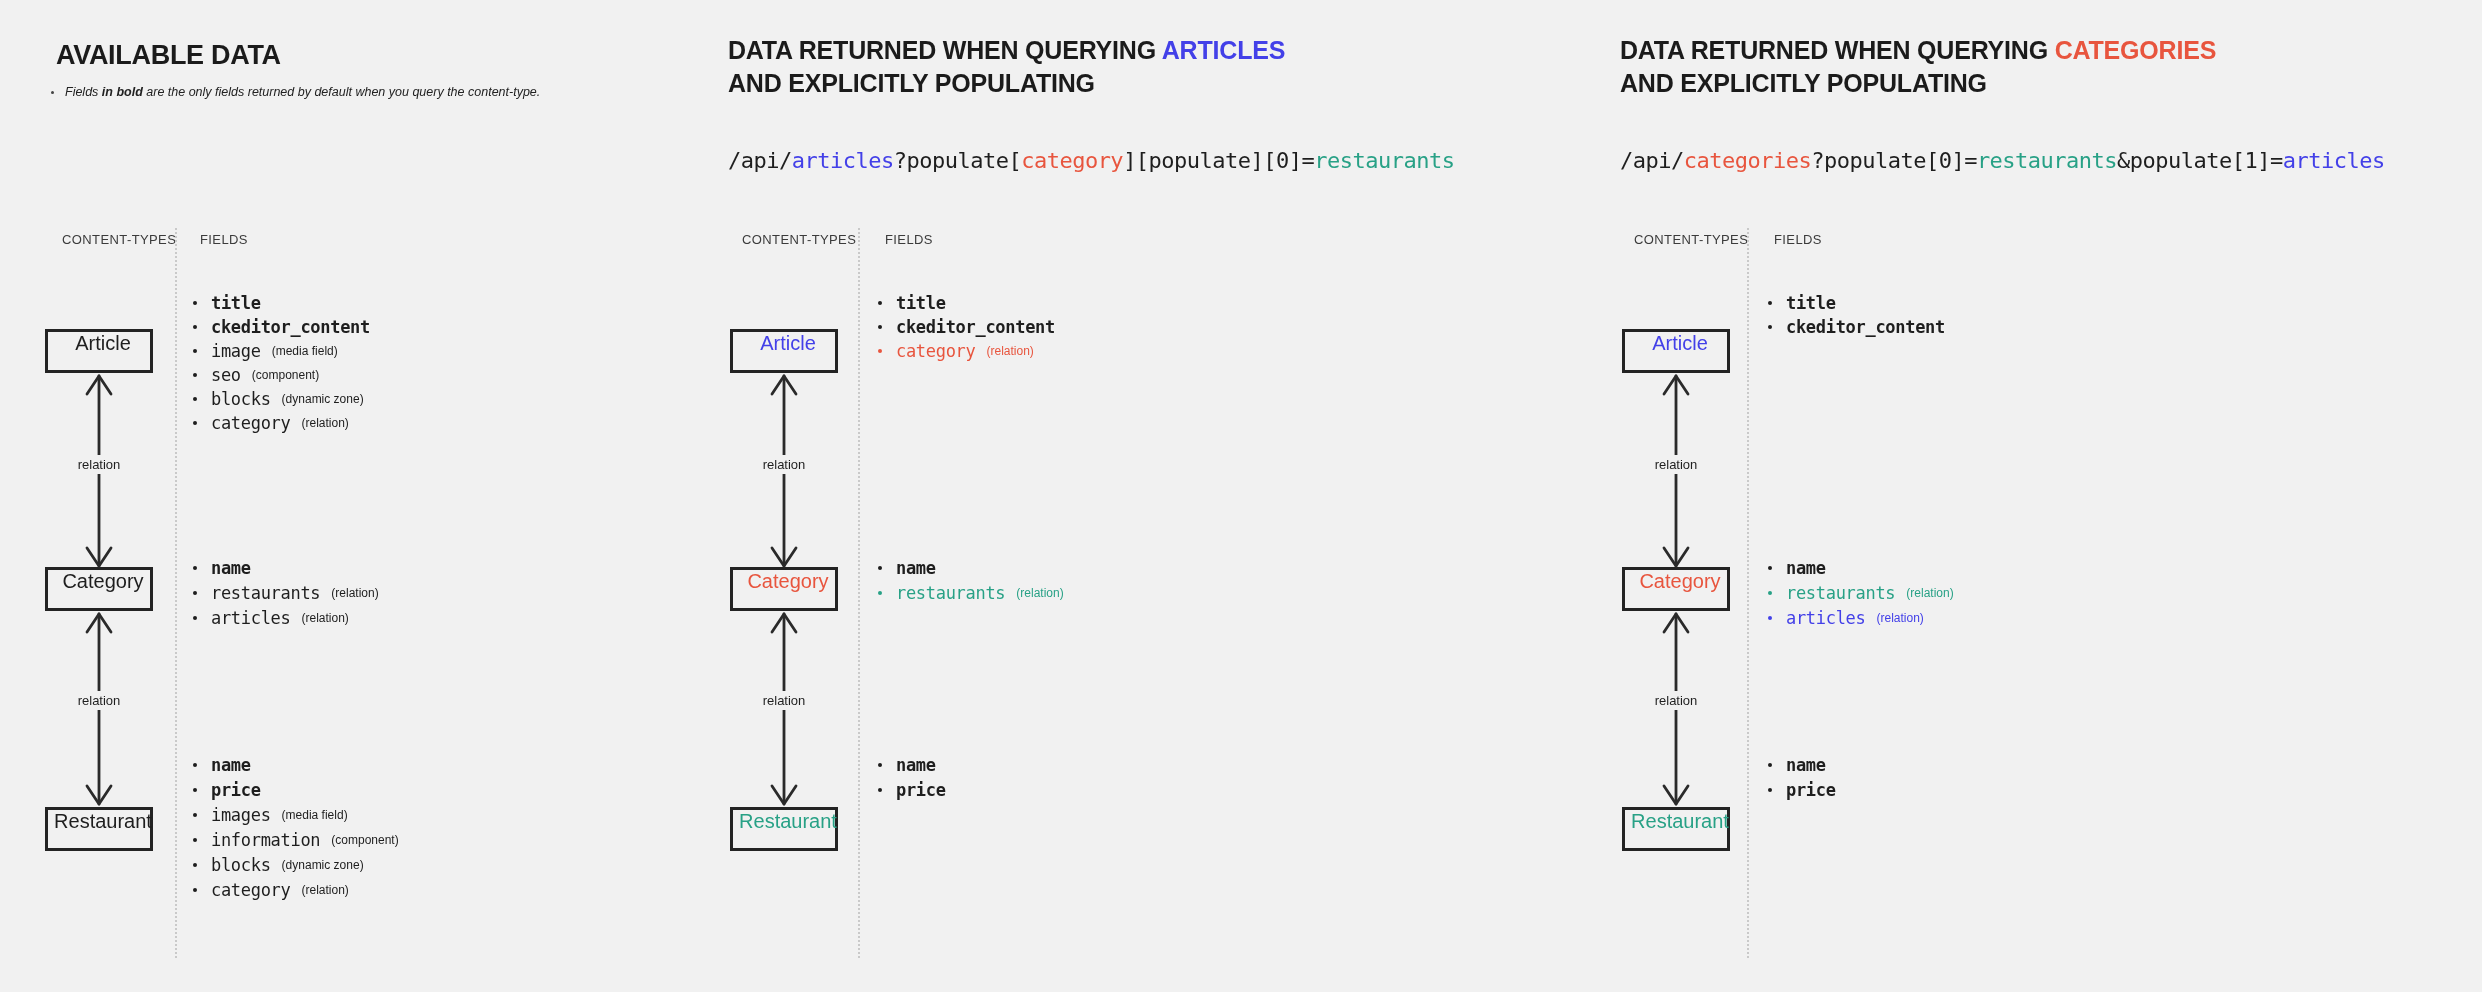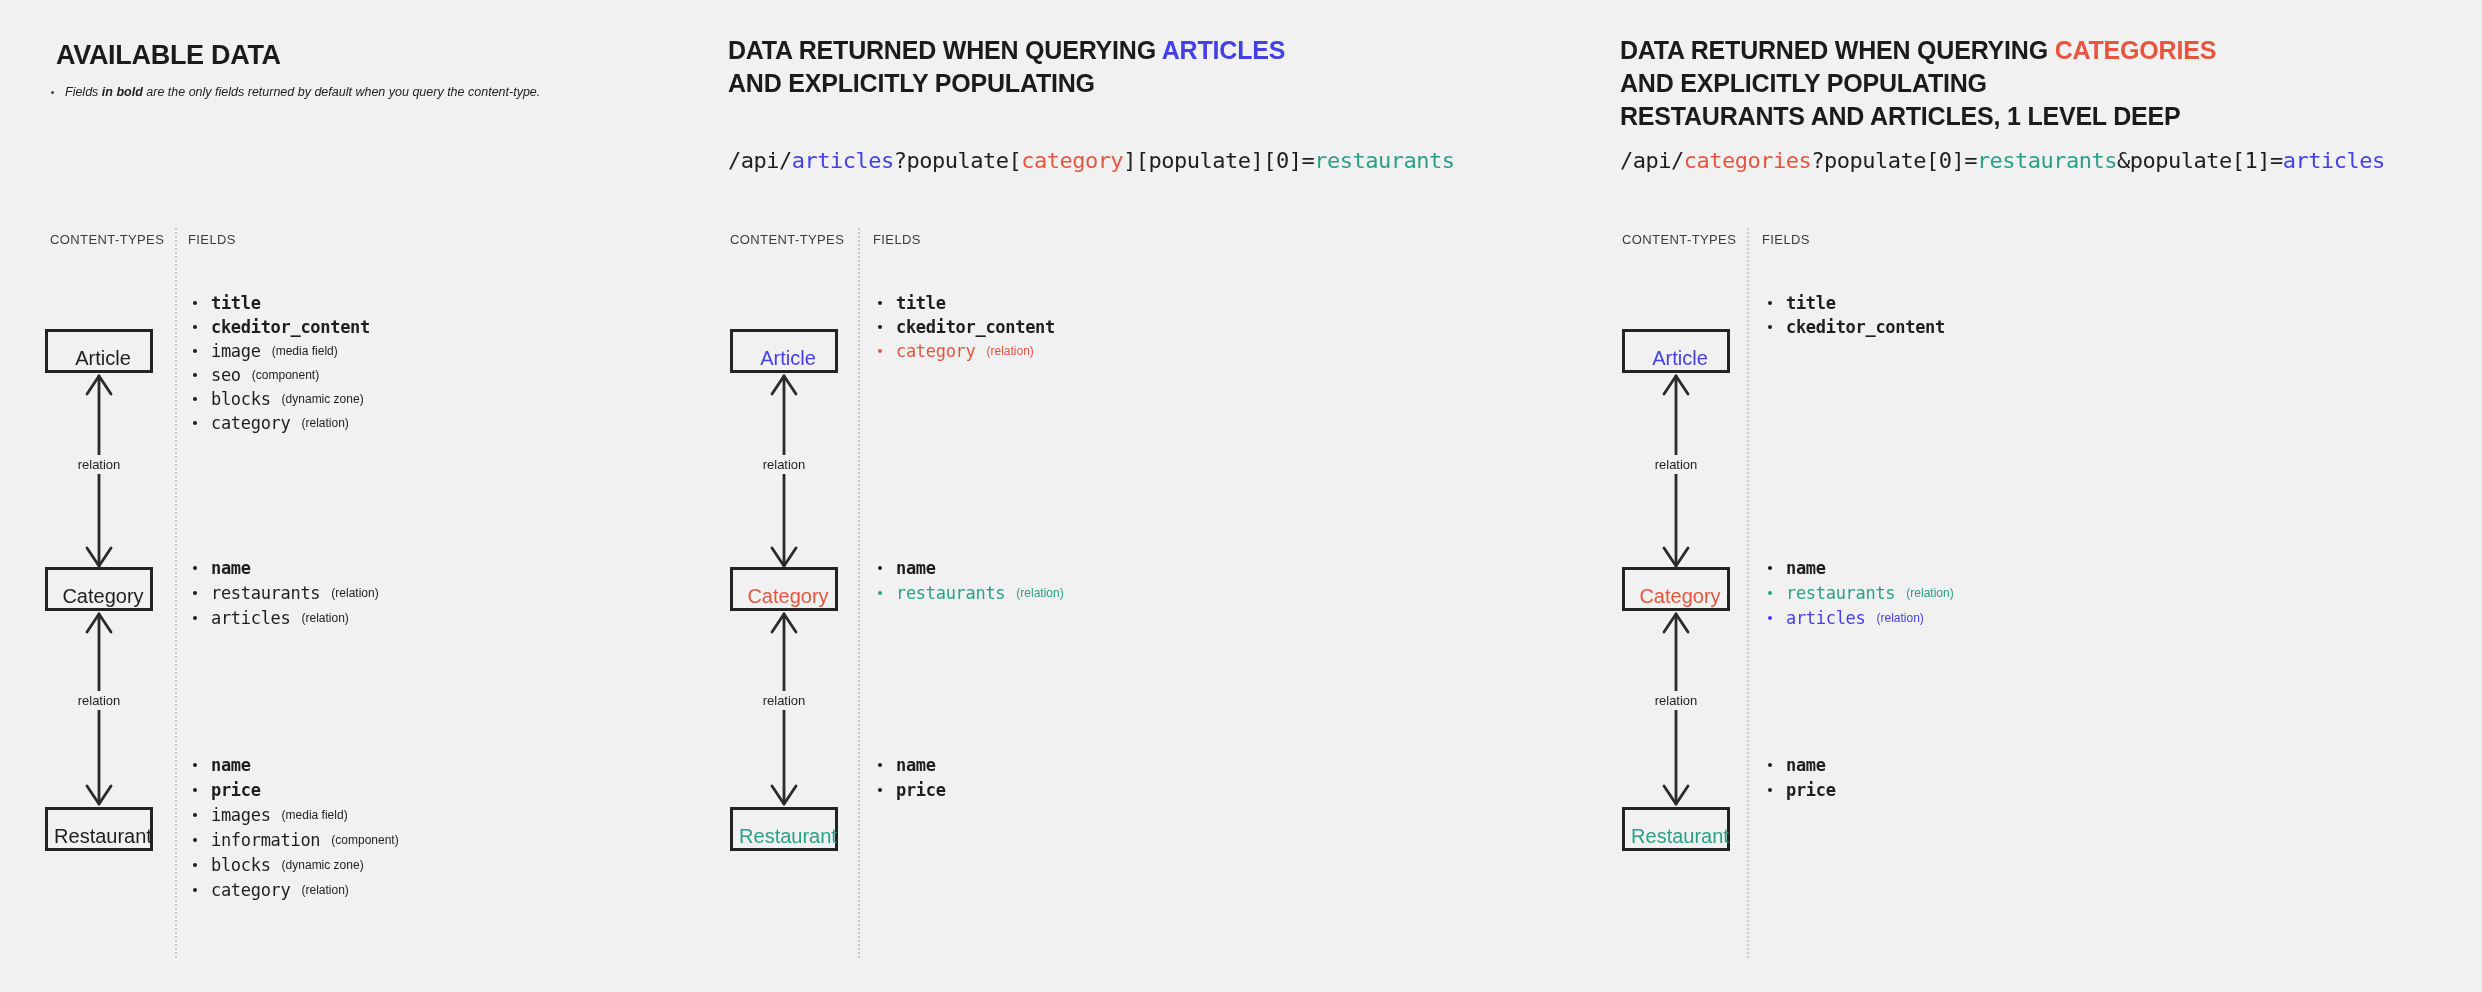--- a/index.html
+++ b/index.html
@@ -18,25 +18,25 @@
   .notes{position:absolute; left:8px; top:84px; width:560px;}
   .note{display:flex; align-items:flex-start; font-size:12.5px; line-height:17px; color:#222; margin-bottom:3px;font-style:italic;}
   .ndot{width:3px; height:3px; border-radius:50%; background:#444; margin:7px 11px 0 0; flex:none;}
   .note2-text{white-space:pre-line;}
 
   .heading{position:absolute; left:0; top:34px; font-size:25px; font-weight:700; letter-spacing:-0.2px; line-height:33px; color:#1b1b1b;}
   .code{position:absolute; left:0; top:148px; font-family:"DejaVu Sans Mono", monospace; font-size:22px; letter-spacing:-0.5px; white-space:nowrap;}
 
   .t-ink{color:var(--ink);} .t-blue{color:var(--blue);} .t-red{color:var(--red);} .t-teal{color:var(--teal);}
 
-  .col-label{position:absolute; top:232px; font-size:13px; letter-spacing:0.4px; color:var(--muted);}
+  .col-label{position:absolute; top:232px; font-size:13px; letter-spacing:0.4px; color:var(--muted);margin-left:12px;}
   .sep{position:absolute; top:228px; height:730px; width:0; border-left:2px dotted var(--sep);}
 
   .ebox{position:absolute; width:108px; height:44px; border:3px solid #232323; background:var(--bg);
-        display:flex; align-items:flex-end; justify-content:center; font-size:20px; color:var(--ink);padding-left:8px;}
+        display:flex; align-items:flex-start; justify-content:center; font-size:20px; color:var(--ink);padding-left:8px;}
 
   .arrow{position:absolute; left:0; width:112px; height:200px;}
   .arrow line, .arrow polyline{stroke:var(--line); stroke-width:2.8; fill:none; stroke-linecap:round; stroke-linejoin:round;}
   .rel{position:absolute; left:56px; transform:translateX(-50%); font-size:13px; color:#1f1f1f;
        background:var(--bg); padding:2px 5px; white-space:nowrap;}
 
   .fields{position:absolute;}
   .frow{display:flex; align-items:center; height:25px; color:var(--ink); white-space:nowrap;}
   .fields-article .frow{height:24px;}
   .dot{width:4px; height:4px; border-radius:50%; background:currentColor; margin-right:14px; flex:none;}
@@ -240,21 +240,20 @@
         <span class="dot"></span>
         <span class="fname b">price</span>
       </div>
   </div>
 </div>
 
 <div class="panel" id="p3">
   <div class="heading">
     <span>DATA RETURNED WHEN QUERYING </span><span class="t-red">CATEGORIES</span><br>
     <span>AND EXPLICITLY POPULATING</span><br>
-    <span>RESTAURANTS AND ARTICLES, 1 LEVEL DEEP</span>
   </div>
   <div class="code">
     <span class="t-ink">/api/</span><span class="t-red">categories</span><span class="t-ink">?populate[0]=</span><span class="t-teal">restaurants</span><span class="t-ink">&amp;populate[1]=</span><span class="t-blue">articles</span>
   </div>
 
   <div class="col-label" style="left:2px">CONTENT-TYPES</div>
   <div class="col-label" style="left:142px">FIELDS</div>
   <div class="sep" style="left:127px"></div>
 
   <div class="ebox" style="left:2px; top:329px">

